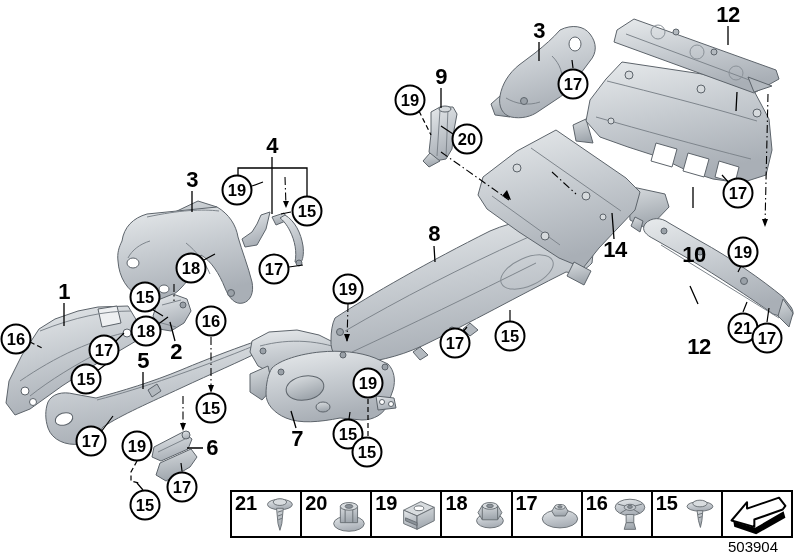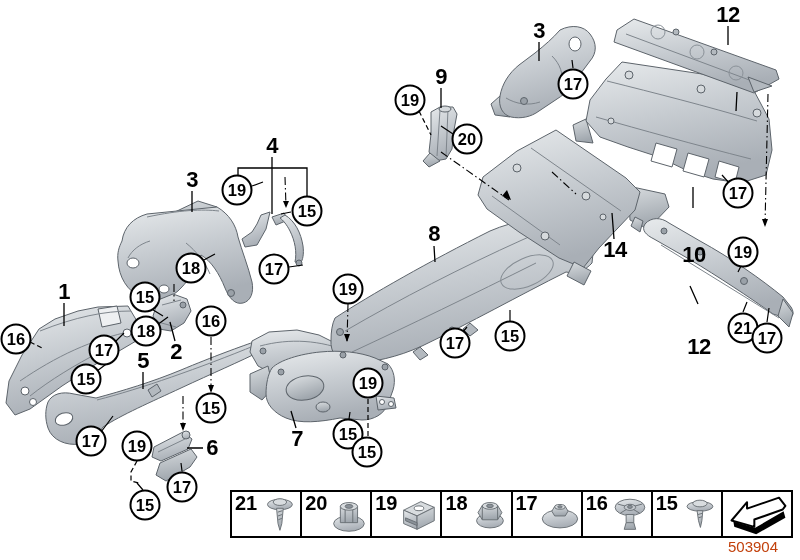--- a/index.html
+++ b/index.html
@@ -13,21 +13,21 @@
                 display:flex;align-items:center;justify-content:center;font-weight:bold;
                 font-size:16.5px;color:#000;cursor:pointer;}
   .legend{position:absolute;left:230px;top:490px;width:563px;height:48px;box-sizing:border-box;
           border:2px solid #000;display:flex;background:#fff;}
   .legend .cell{flex:1;position:relative;border-right:2px solid #000;background:#fff;cursor:pointer;}
   .legend .cell:last-child{border-right:none;}
   .legend .lnum{position:absolute;left:3px;top:0px;font-weight:bold;font-size:20px;line-height:1.1;}
   .legend .fast-icon{position:absolute;right:0px;top:1px;}
   .legend .arrow-wrap{position:absolute;left:3px;top:2px;}
   .doc-number{position:absolute;left:710px;top:538px;width:86px;text-align:center;
-              font-size:15px;color:#c2410c;}
+              font-size:15px;color:#000000;}
 </style>
 </head>
 <body>
 
 <div class="stage">
 
 <svg id="diagram-svg" width="800" height="560" viewBox="0 0 800 560">
   <defs>
     <linearGradient id="gm" x1="0" y1="0" x2="0.3" y2="1">
       <stop offset="0" stop-color="#e7eaec"></stop>

